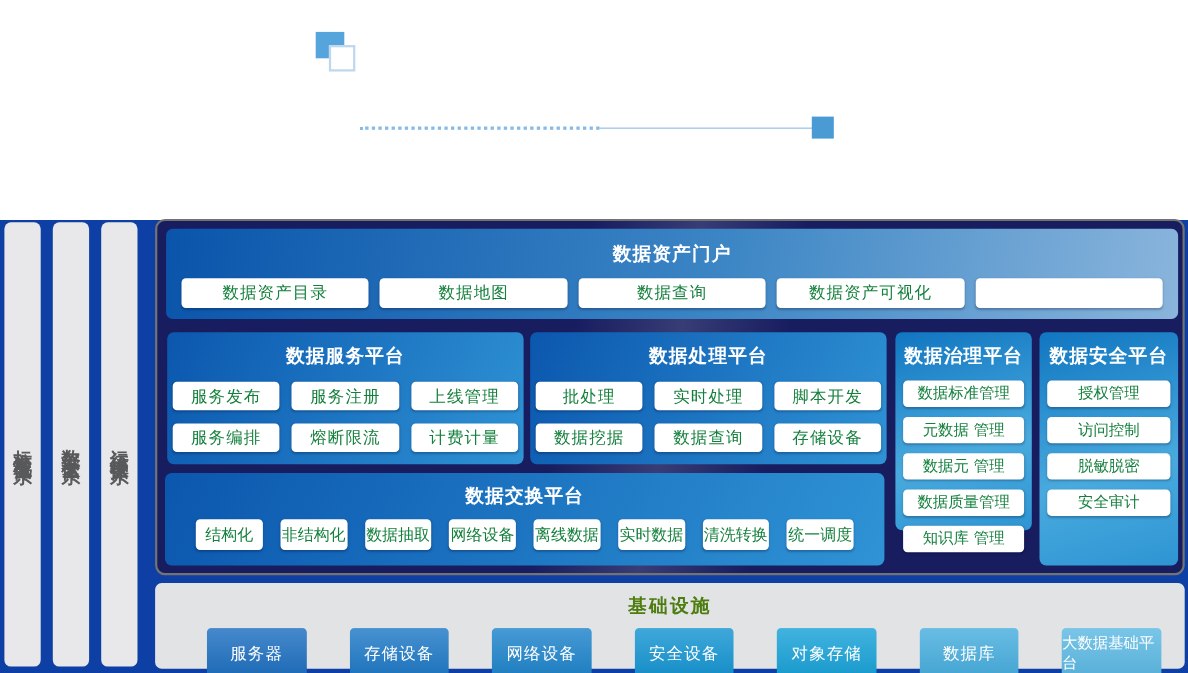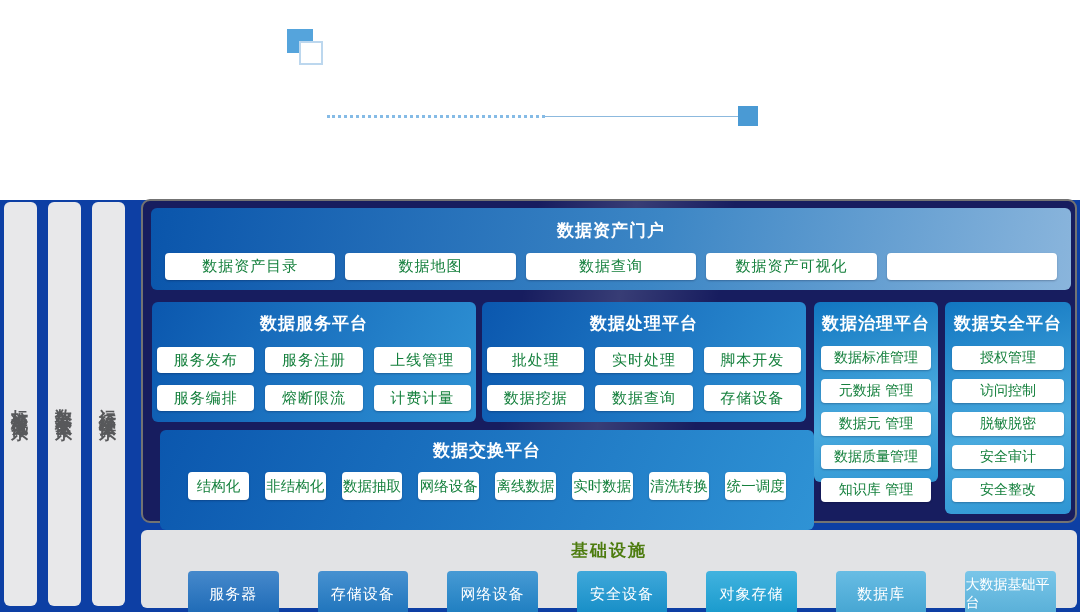--- a/index.html
+++ b/index.html
@@ -108,21 +108,21 @@
 
   
   .plat-cyan { background: linear-gradient(165deg, #1176c1 0%, #49aade 60%, #2e95d3 100%); }
   .governance { left: 671px; top: 101px; width: 124px; height: 180px; }
   .security   { left: 802px; top: 101px; width: 126px; height: 212px; }
   .governance .panel-title, .security .panel-title { margin-top: 10px; }
   .stack-5 { display: flex; flex-direction: column; gap: 9px; padding: 0 7px; margin-top: 11px; }
   .stack-5 .white-btn { height: 24px; font-size: 14px; letter-spacing: 0; white-space: nowrap; }
 
   
-  .exchange { left: 17px; top: 229px; width: 654px; height: 100px; }
+  .exchange { left: 7px; top: 229px; width: 654px; height: 84px; }
   .exchange .panel-title { margin-top: 9px; }
   .exchange-row { display: flex; gap: 16px; padding: 0 28px; margin-top: 10px; }
   .exchange-row .white-btn { flex: 1; height: 28px; font-size: 14.5px; letter-spacing: 0; white-space: nowrap; }
 
   
   .infra {
     position: absolute; left: 141px; top: 330px; width: 936px; height: 78px;
     background: #e2e3e5; border-radius: 6px;
   }
   .infra-title {
@@ -216,21 +216,20 @@
       </div>
     </div>
 
     <div class="panel plat-cyan security">
       <div class="panel-title">数据安全平台</div>
       <div class="stack-5">
         <div class="white-btn">授权管理</div>
         <div class="white-btn">访问控制</div>
         <div class="white-btn">脱敏脱密</div>
         <div class="white-btn">安全审计</div>
-        <div class="white-btn">安全整改</div>
       </div>
     </div>
 
     <div class="panel plat-blue exchange">
       <div class="panel-title">数据交换平台</div>
       <div class="exchange-row">
         <div class="white-btn">结构化</div>
         <div class="white-btn">非结构化</div>
         <div class="white-btn">数据抽取</div>
         <div class="white-btn">网络设备</div>

